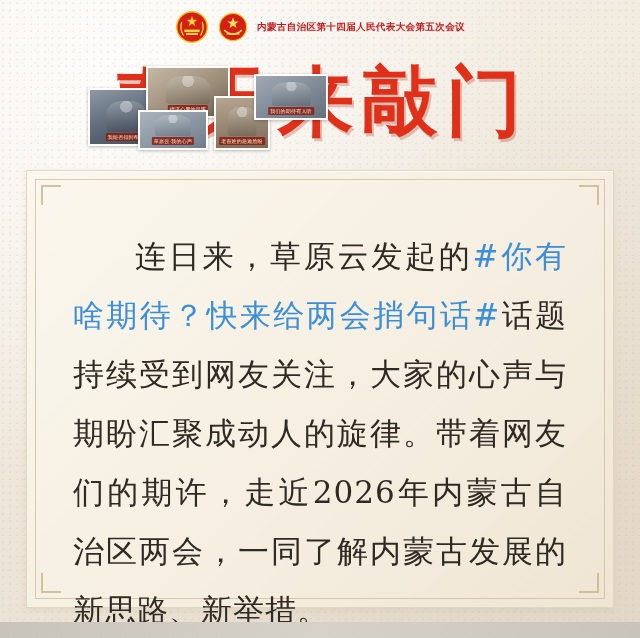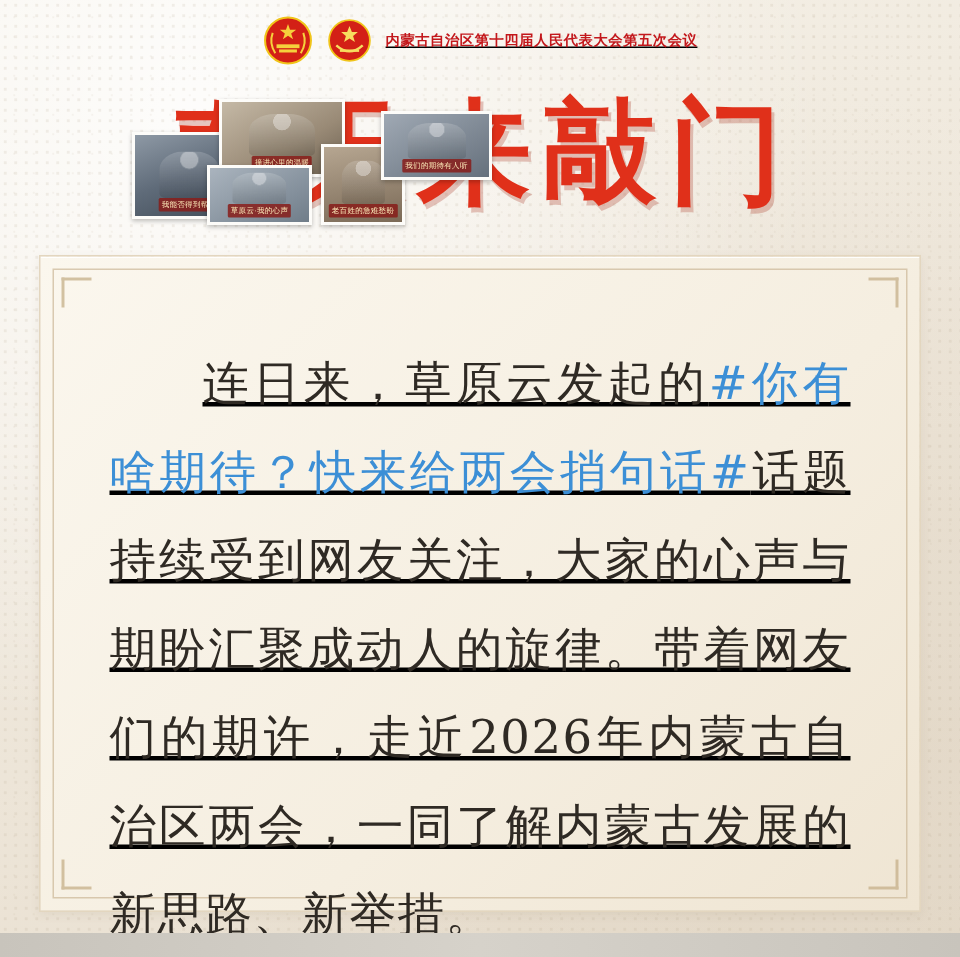--- a/index.html
+++ b/index.html
@@ -16,21 +16,20 @@
   .poster {
     position: relative;
     width: 640px;
     height: 638px;
     box-sizing: border-box;
     background:
       radial-gradient(circle at 20% 12%, rgba(255,255,255,0.85) 0%, rgba(255,255,255,0) 55%),
       radial-gradient(circle at 85% 80%, rgba(214,200,180,0.35) 0%, rgba(214,200,180,0) 60%),
       linear-gradient(160deg, #f6f2e9 0%, #efe8dc 45%, #e7ddcd 100%);
     overflow: hidden;
-    text-decoration: underline;
   }
   
   .poster::before {
     content: "";
     position: absolute;
     inset: 0;
     background-image:
       radial-gradient(rgba(180,165,140,0.16) 1px, transparent 1px),
       radial-gradient(rgba(180,165,140,0.10) 1px, transparent 1px);
     background-size: 7px 7px, 13px 13px;

